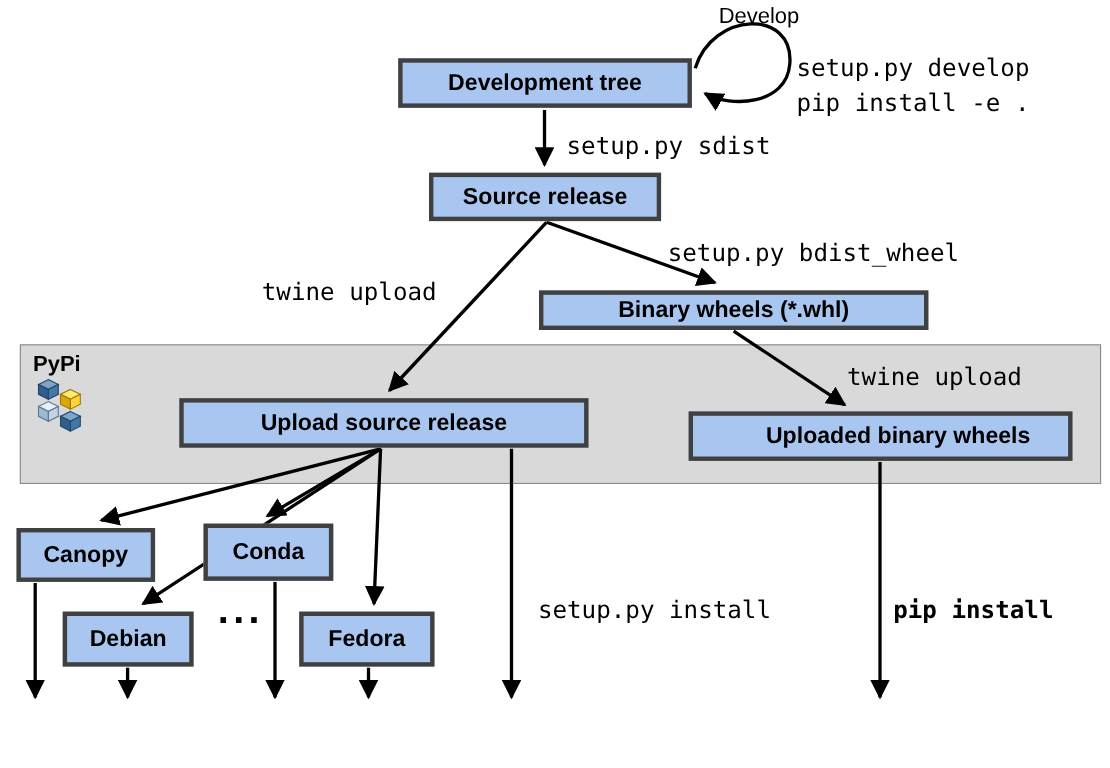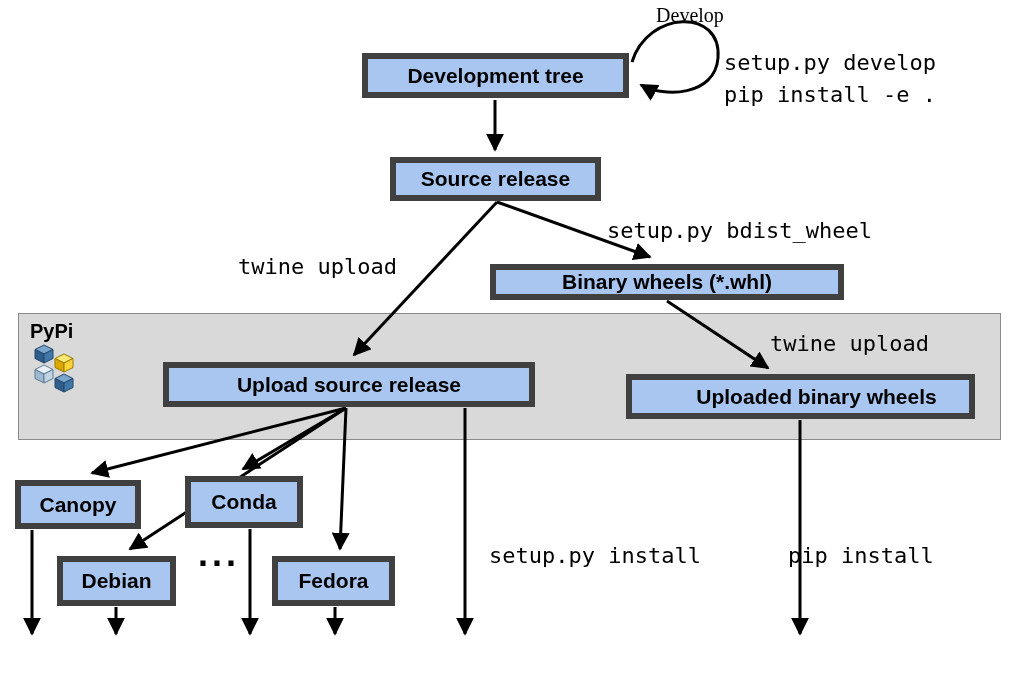--- a/index.html
+++ b/index.html
@@ -8,21 +8,21 @@
 
   .band {
     position:absolute; left:18px; top:313px; width:983px; height:127px;
     background:#d9d9d9; border:1px solid #8a8a8a; z-index:0; box-sizing:border-box;
   }
 
   svg.arrow-layer { position:absolute; left:0; top:0; z-index:1; }
 
   .node {
     position:absolute; display:flex; align-items:center; justify-content:center;
-    background:#a8c6f0; border:6px solid #404040; box-sizing:border-box;
+    background:#a8c6f0; border:4px solid #404040; box-sizing:border-box;
     font-weight:bold; font-size:21px; z-index:2; white-space:nowrap;
   }
 
   .lbl { position:absolute; z-index:3; white-space:pre; }
   .mono { font-family:"DejaVu Sans Mono","Liberation Mono",monospace; font-size:22px; }
   .sans { font-size:20px; }
   .bold { font-weight:bold; }
   .center { text-align:center; }
   .ellipsis { font-size:36px; font-weight:bold; letter-spacing:4px; line-height:1; }
 
@@ -70,28 +70,29 @@
   <div class="node" style="left:362px; top:53px;  width:267px; height:45px;">Development tree</div>
   <div class="node" style="left:390px; top:157px; width:211px; height:44px;">Source release</div>
   <div class="node" style="left:490px; top:264px; width:354px; height:36px;">Binary wheels (*.whl)</div>
   <div class="node" style="left:163px; top:362px; width:372px; height:45px;">Upload source release</div>
   <div class="node" style="left:626px; top:374px; width:349px; height:45px;padding-left:32px;">Uploaded binary wheels</div>
   <div class="node" style="left:15px;  top:480px; width:126px; height:49px;">Canopy</div>
   <div class="node" style="left:185px; top:476px; width:118px; height:52px;">Conda</div>
   <div class="node" style="left:57px;  top:556px; width:119px; height:50px;">Debian</div>
   <div class="node" style="left:272px; top:556px; width:123px; height:50px;">Fedora</div>
 
-  <div class="lbl sans center" style="left:630px; top:4px; width:120px;font-family:Liberation Serif, serif;">Develop</div>
+  <div class="lbl sans center" style="left:630px; top:4px; width:120px;">Develop</div>
   <div class="lbl mono" style="left:724px; top:50px;">setup.py develop</div>
   <div class="lbl mono" style="left:724px; top:82px;">pip install -e .</div>
+  <div class="lbl mono" style="left:515px; top:121px;">setup.py sdist</div>
   <div class="lbl mono" style="left:238px; top:254px;">twine upload</div>
   <div class="lbl mono" style="left:607px; top:218px;">setup.py bdist_wheel</div>
   <div class="lbl mono" style="left:770px; top:331px;">twine upload</div>
   <div class="lbl mono" style="left:489px; top:543px;">setup.py install</div>
-  <div class="lbl mono" style="left:788px; top:543px;">pip install</div>
+  <div class="lbl mono" style="left:812px; top:543px;font-weight:bold;">pip install</div>
   <div class="lbl ellipsis" style="left:198px; top:536px;">...</div>
   <div class="lbl sans bold" style="left:30px; top:320px;">PyPi</div>
 
   <svg class="pypi-logo" width="56" height="58" viewBox="0 0 56 58">
 
     <g>
       <polygon points="18,3 27,7.5 18,12 9,7.5" fill="#7aa6cc" stroke="#24466b" stroke-width="1"></polygon>
       <polygon points="9,7.5 18,12 18,21 9,16.5" fill="#2f5e8c" stroke="#24466b" stroke-width="1"></polygon>
       <polygon points="27,7.5 18,12 18,21 27,16.5" fill="#4178a8" stroke="#24466b" stroke-width="1"></polygon>
     </g>

